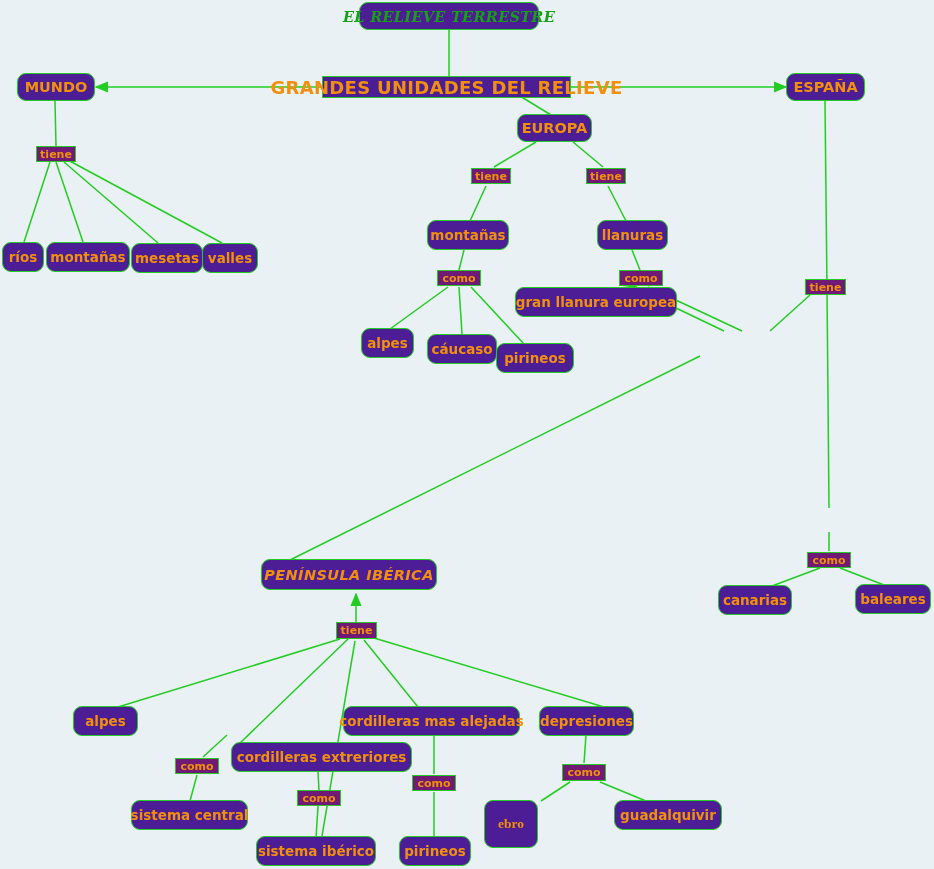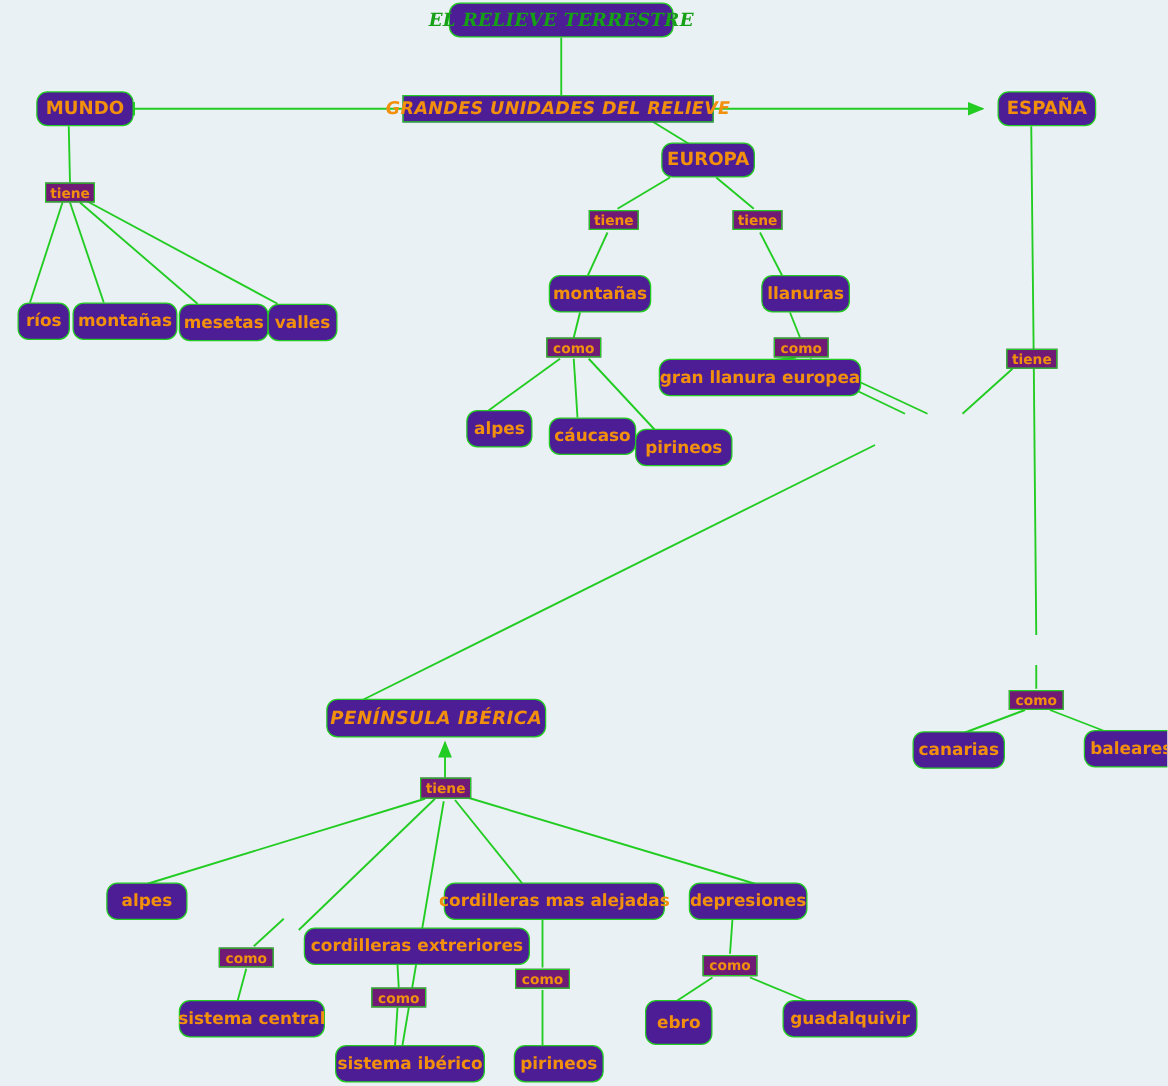--- a/index.html
+++ b/index.html
@@ -35,40 +35,38 @@
     align-items: center;
     justify-content: center;
     white-space: nowrap;
     z-index: 3;
     padding: 0 9px;
     font-family: "DejaVu Sans", sans-serif;
   }
   .node.concept {
     font-size: 13.5px;
     font-weight: bold;
-    margin-left: 12px;
   }
   .node.heading {
     font-size: 14.5px;
     font-weight: bold;
     font-style: italic;
     letter-spacing: 0.4px;
   }
   .node.title {
     font-size: 14.5px;
     font-weight: bold;
     font-style: italic;
     color: #16a016;
     font-family: "DejaVu Serif", serif;
     letter-spacing: 0.3px;
   }
   .node.banner {
-    font-size: 14px;
-    font-weight: bold;
-    font-style: italic;
+    font-size: 18px;
+    font-weight: bold;
     border-radius: 0;
     letter-spacing: 0.3px;
   }
   .link-label {
     position: absolute;
     box-sizing: border-box;
     background: #701a75;
     border: 1.4px solid #22cc22;
     border-radius: 0;
     color: #f2900d;
@@ -219,21 +217,21 @@
   <div class="node concept" style="left:343px; top:706px; width:177px; height:30px;">cordilleras mas alejadas</div>
 
   <div class="node concept" style="left:539px; top:706px; width:95px; height:30px;">depresiones</div>
 
   <div class="node concept" style="left:131px; top:800px; width:117px; height:30px;">sistema central</div>
 
   <div class="node concept" style="left:256px; top:836px; width:120px; height:30px;">sistema ibérico</div>
 
   <div class="node concept" style="left:399px; top:836px; width:72px; height:30px;">pirineos</div>
 
-  <div class="node concept" style="left:504px; top:800px; width:54px; height:36px;">ebro</div>
+  <div class="node concept" style="left:484px; top:800px; width:54px; height:48px;font-family:Liberation Serif, serif;">ebro</div>
 
   <div class="node concept" style="left:614px; top:800px; width:108px; height:30px;">guadalquivir</div>
 
   <div class="link-label" style="left:36px; top:146px; width:40px; height:16px;">tiene</div>
 
   <div class="link-label" style="left:471px; top:168px; width:40px; height:16px;">tiene</div>
 
   <div class="link-label" style="left:586px; top:168px; width:40px; height:16px;">tiene</div>
 
   <div class="link-label" style="left:437px; top:270px; width:44px; height:16px;">como</div>

